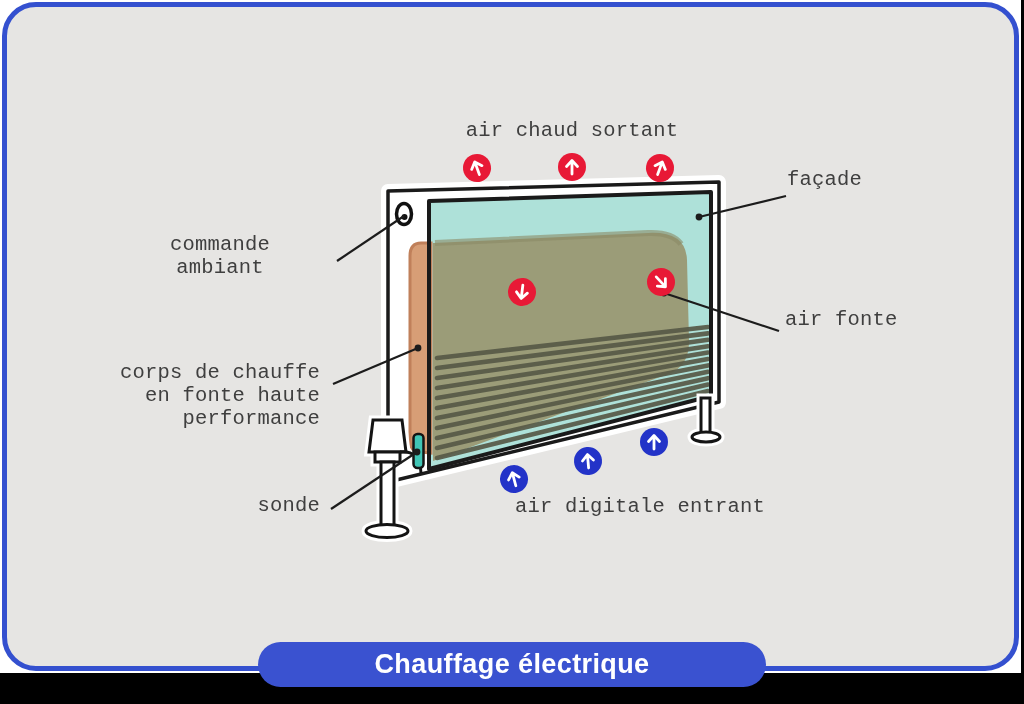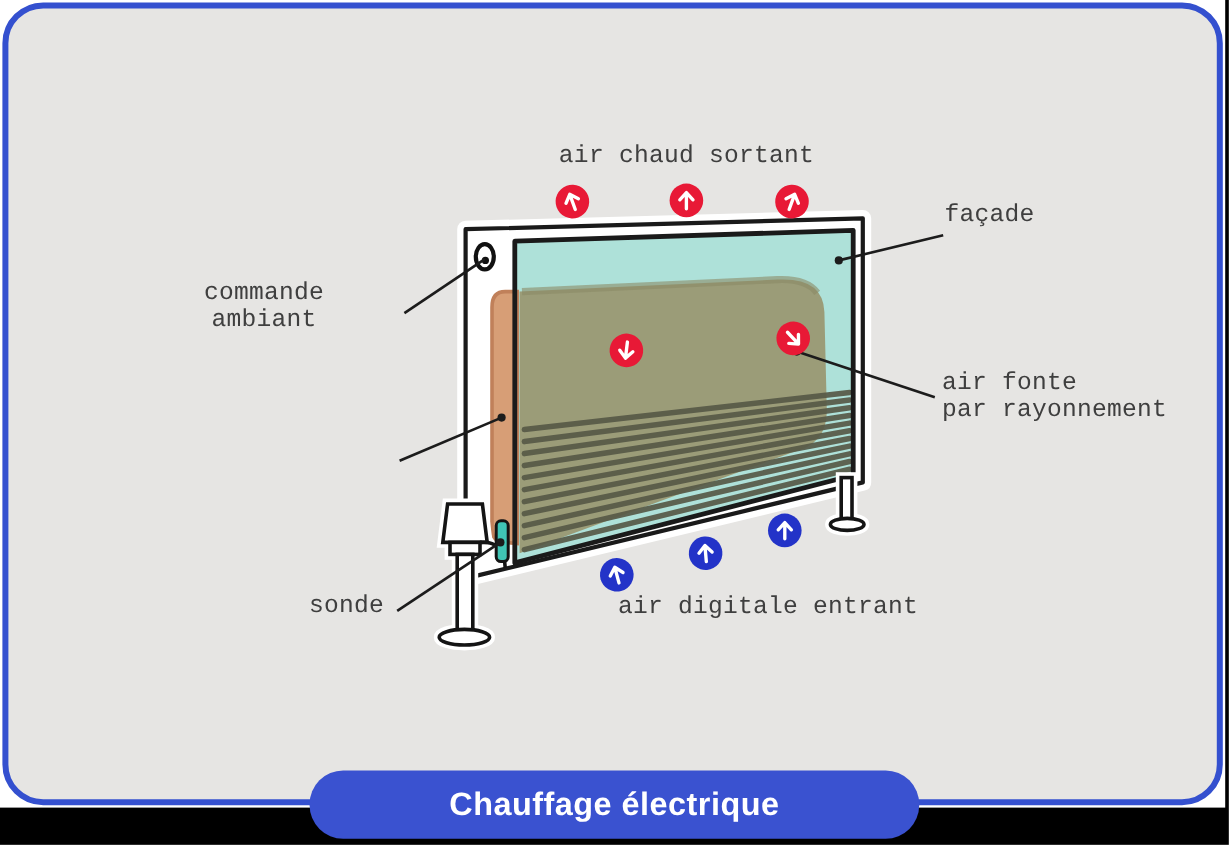--- a/index.html
+++ b/index.html
@@ -18,21 +18,21 @@
   .lbl{position:absolute;z-index:3;color:var(--c-text);font-size:20.5px;line-height:23px;letter-spacing:.2px;font-family:Liberation Mono, monospace;}
   .lbl.right{text-align:right;}
   .lbl.center{transform:translateX(-50%);text-align:center;white-space:nowrap;}
   #lbl-air-sortant{left:572px;top:119px;}
   #lbl-facade{left:787px;top:168px;text-align:center;}
   #lbl-commande{left:120px;width:200px;top:233px;text-align:center;}
   #lbl-corps{left:40px;width:280px;top:361px;}
   #lbl-sonde{left:180px;width:140px;top:494px;text-align:right;}
   #lbl-rayonnement{left:785px;top:308px;}
   #lbl-air-entrant{left:640px;top:495px;}
-  .banner{position:absolute;left:258px;top:642px;width:508px;height:57px;z-index:4;
+  .banner{position:absolute;left:258px;top:642px;width:508px;height:45px;z-index:4;
           background:var(--c-banner);border-radius:28px;display:flex;align-items:center;justify-content:center;}
   .banner span{color:#fff;font-size:27px;font-weight:bold;letter-spacing:.4px;}
   
   .frame-glow{fill:#fff;stroke:#fff;stroke-width:14;stroke-linejoin:round;}
   .frame{fill:#fff;stroke:var(--c-ink);stroke-width:3.5;stroke-linejoin:round;}
   .pane-base{fill:var(--c-glass);}
   .pane-outline{fill:none;stroke:var(--c-ink);stroke-width:4;stroke-linejoin:round;}
   .panel{fill:var(--c-olive);}
   .panel-edge{fill:none;stroke:#8a8b66;stroke-width:6;opacity:.6;}
   .orange{fill:var(--c-orange);stroke:var(--c-orange-line);stroke-width:3;}
@@ -176,26 +176,27 @@
 <div id="lbl-facade" class="lbl" data-name="label-facade-thermoconductrice">
   <div data-name="label-facade-line1">façade</div>
 </div>
 
 <div id="lbl-commande" class="lbl right" data-name="label-commande-digitale">
   <div data-name="label-commande-line1">commande</div>
   <div data-name="label-commande-line2">ambiant</div>
 </div>
 
 <div id="lbl-corps" class="lbl right" data-name="label-corps-de-chauffe">
+  <div data-name="label-corps-line1">corps de chauffe</div>
+  <div data-name="label-corps-line2">en fonte haute performance</div>
 </div>
 
 <div id="lbl-sonde" class="lbl right" data-name="label-sonde">sonde</div>
 
 <div id="lbl-rayonnement" class="lbl" data-name="label-air-chaud-par-rayonnement">
   <div data-name="label-rayonnement-line1">air fonte</div>
-  <div data-name="label-rayonnement-line2">par rayonnement</div>
 </div>
 
 <div id="lbl-air-entrant" class="lbl center" data-name="label-air-ambiant-entrant">air digitale entrant</div>
 
 <div class="banner" data-name="title-banner">
   <span data-name="diagram-title">Chauffage électrique</span>
 </div>
 
 </body></html>

